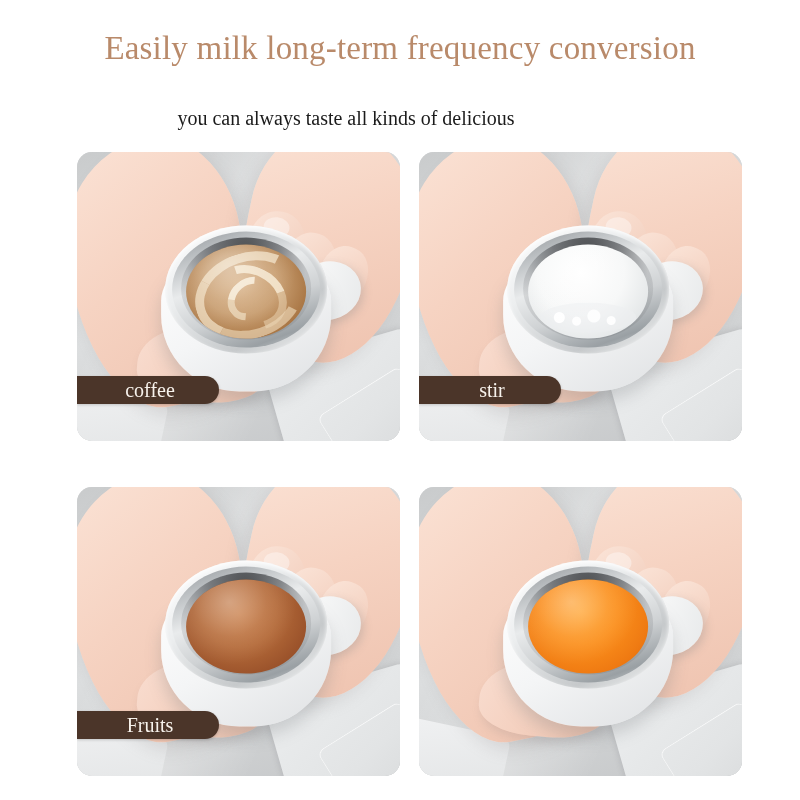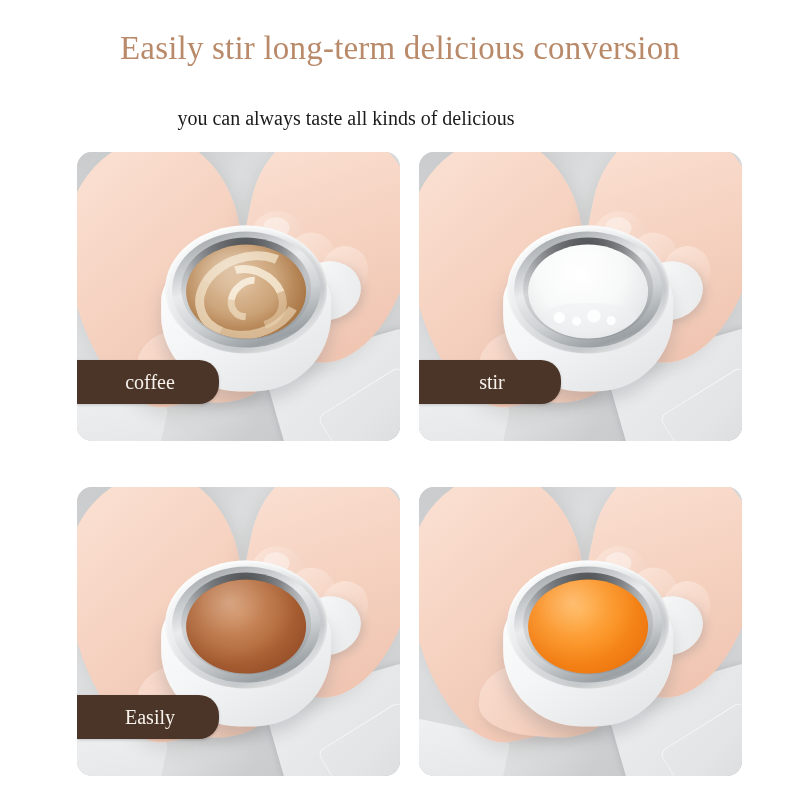--- a/index.html
+++ b/index.html
@@ -319,42 +319,42 @@
   
   .liq-fruits {
     background: radial-gradient(ellipse at 44% 34%, #ffa12c 0%, #fb8f1c 38%, #ef7a12 72%, #d96508 100%);
   }
 
   
   .label-pill {
     position: absolute;
     left: 0;
     bottom: 37px;
-    height: 44px;
+    height: 28px;
     min-width: 94px;
     padding: 0 22px 0 26px;
     display: flex;
     align-items: center;
     justify-content: center;
     background: #4b3529;
     color: #f7f2ec;
     font-size: 20px;
     line-height: 39px;
     border-radius: 0 20px 20px 0;
     font-family: "Liberation Serif", "DejaVu Serif", serif;
     white-space: nowrap;
     box-shadow: 0 1px 3px rgba(0,0,0,0.18);
   }
 </style>
 </head>
 <body>
 
 <div class="banner">
 
-  <div class="headline">Easily stir long-term delicious conversion</div>
+  <div class="headline">Easily milk long-term frequency conversion</div>
 
   <div class="subheadline">you can always taste all kinds of delicious</div>
 
   <div class="grid">
 
     <div class="panel">
       <div class="scene">
         <div class="table-surface"></div>
         <div class="table-sheen"></div>
         <div class="mat-left"></div>
@@ -443,21 +443,21 @@
           <div class="mug-handle"></div>
           <div class="mug-body"></div>
           <div class="mug-rim-outer"></div>
           <div class="mug-rim-steel"></div>
           <div class="mug-inner-shadow"></div>
           <div class="liquid liq-potions">
             <div class="liquid-gloss"></div>
           </div>
         </div>
       </div>
-      <div class="label-pill">Easily</div>
+      <div class="label-pill">Fruits</div>
     </div>
 
     <div class="panel">
       <div class="scene">
         <div class="table-surface"></div>
         <div class="table-sheen"></div>
         <div class="mat-left"></div>
         <div class="mat">
           <div class="mat-edge"></div>
         </div>

